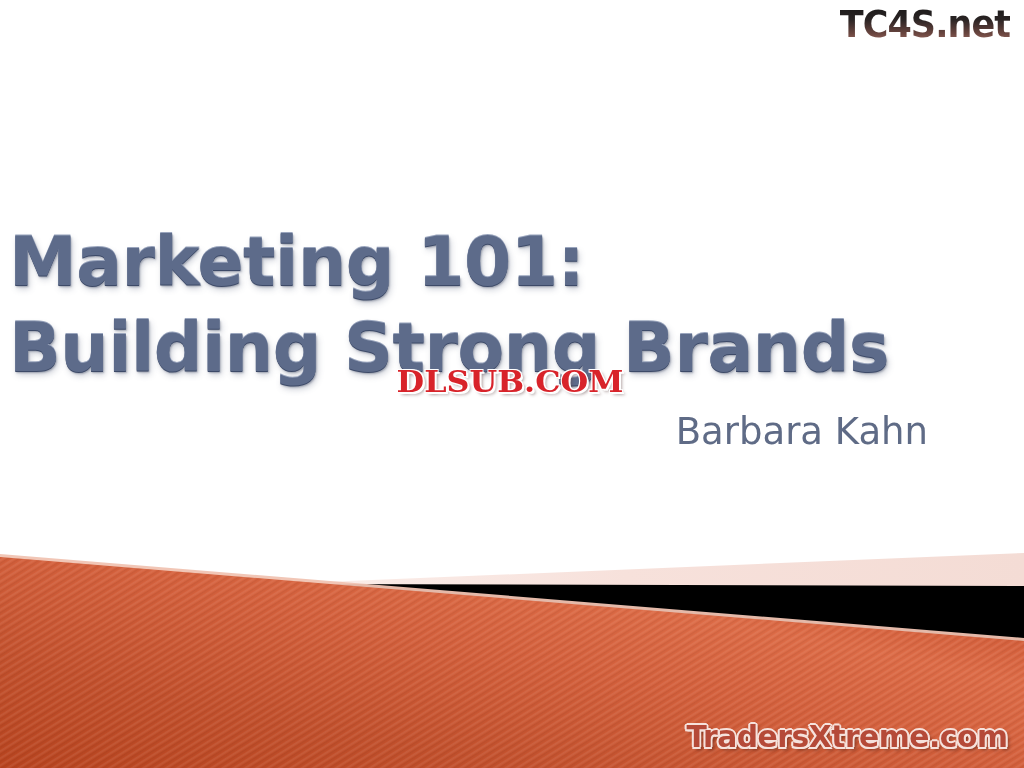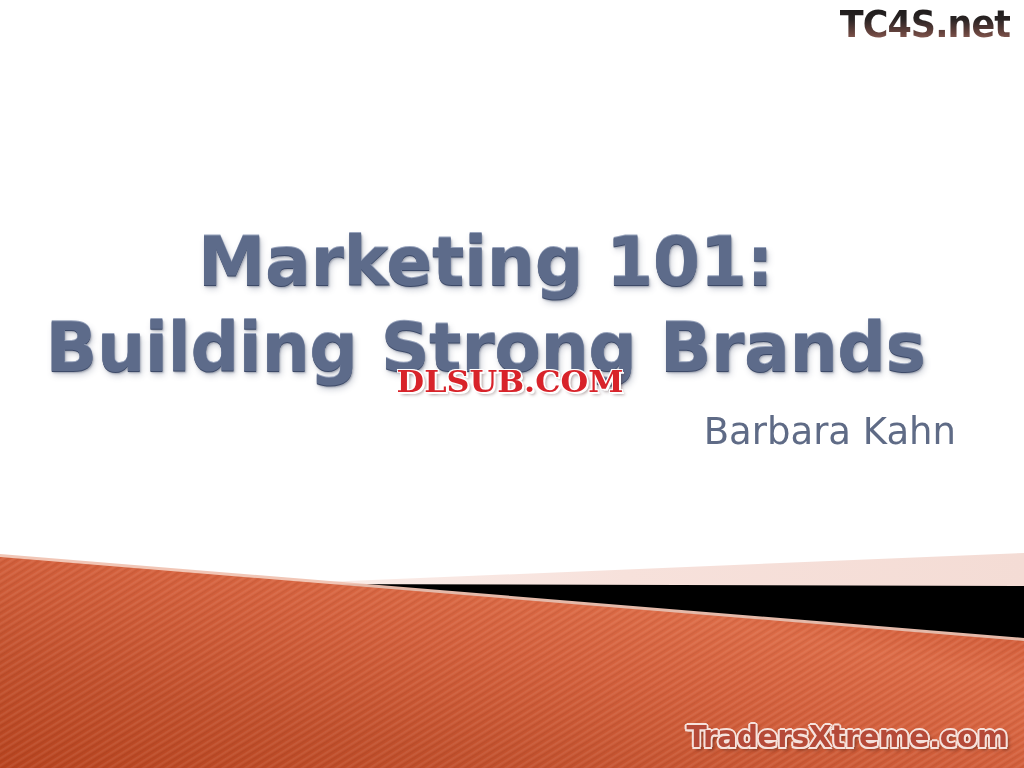--- a/index.html
+++ b/index.html
@@ -36,21 +36,21 @@
     transform-origin: right center;
     white-space: nowrap;
   }
 
   
   #title-block {
     position: absolute;
     left: 9px;
     right: 62px;
     top: 222px;
-    text-align: center;
+    text-align: left;
     pointer-events: none;
   }
   .title-line {
     font-family: "DejaVu Sans", sans-serif;
     font-weight: 600;
     font-size: 68px;
     line-height: 80px;
     color: #5d6b8a;
     letter-spacing: -0.5px;
     text-shadow:
@@ -86,21 +86,21 @@
       -1px  1px 0 #ffffff,
        1px  1px 0 #ffffff,
        2px  2px 0 #ffffff,
        3px  3px 3px rgba(90,60,60,0.45);
     white-space: nowrap;
   }
 
   
   #subtitle-block {
     position: absolute;
-    right: 68px;
+    right: 96px;
     top: 408px;
     text-align: left;
   }
   .subtitle-line {
     font-family: "DejaVu Sans", sans-serif;
     font-size: 37px;
     line-height: 47px;
     color: #5f6b86;
     white-space: nowrap;
   }

